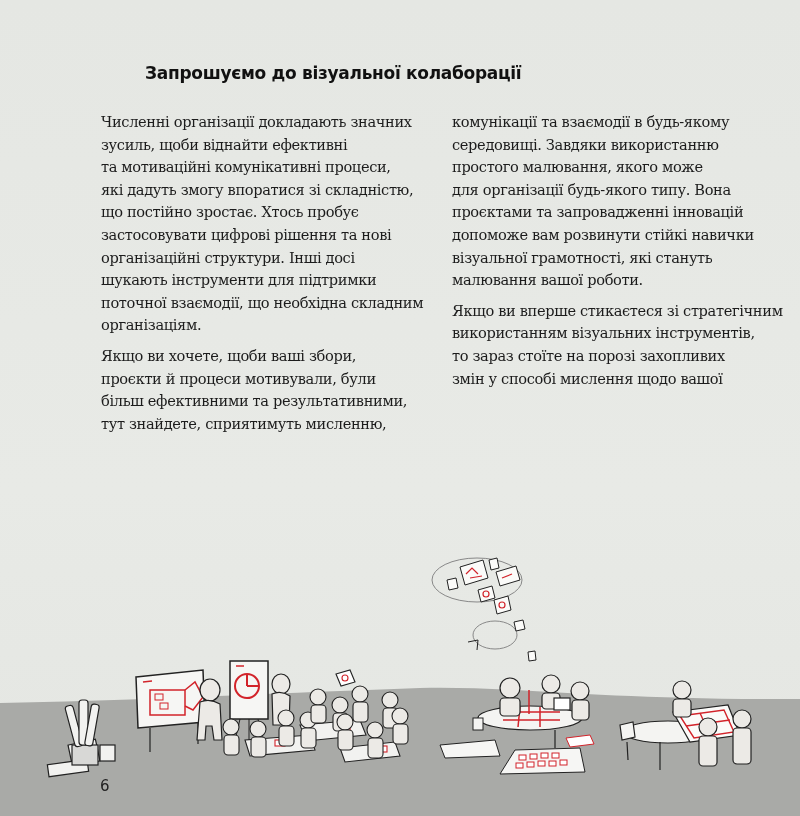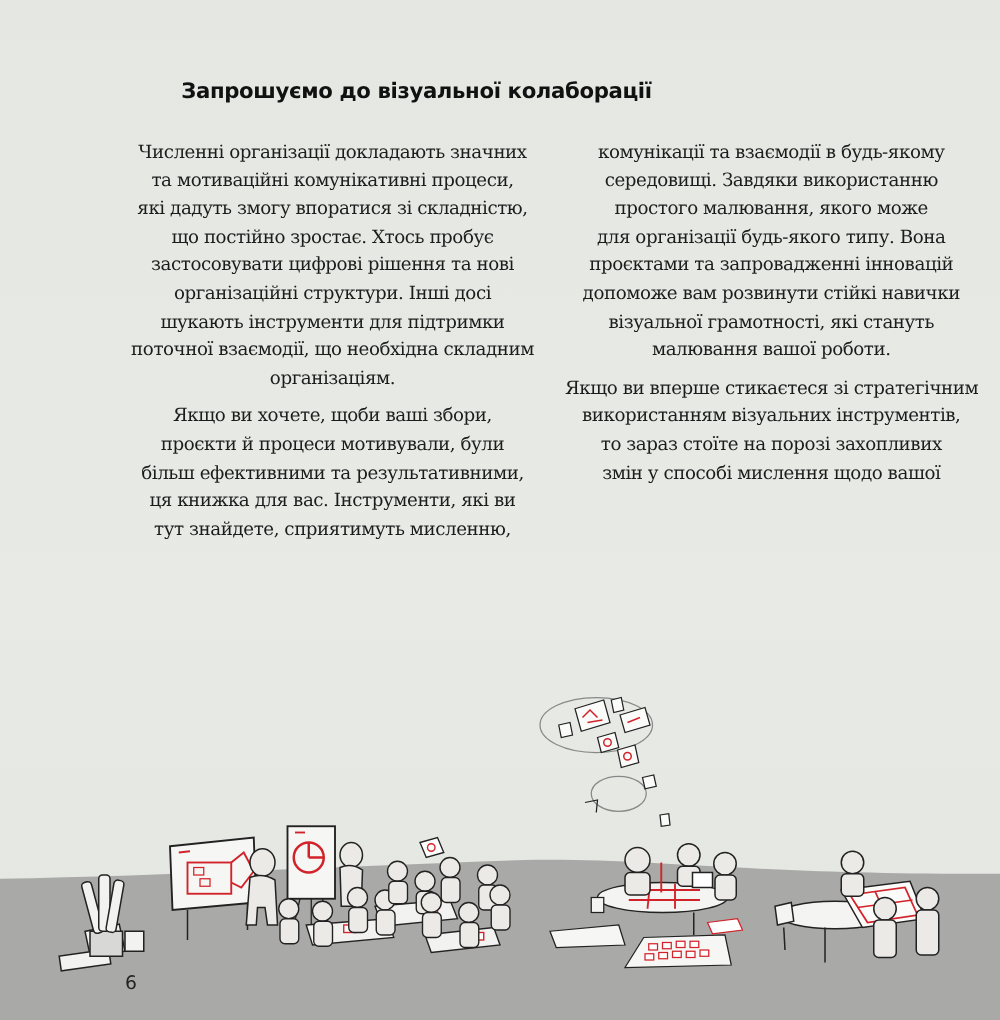--- a/index.html
+++ b/index.html
@@ -19,21 +19,21 @@
     font-weight: bold; font-size: 17px; letter-spacing: -0.3px;
     color: #111;
     margin-left: 44px;
   }
   .col {
     position: absolute; top: 111px; width: 330px;
     font-size: 14.6px; line-height: 22.6px; letter-spacing: -0.35px;
   }
   .col.left { left: 101px; }
   .col.right { left: 452px; }
-  .para { margin: 0 0 8px 0; text-align: center; }
+  .para { margin: 0 0 8px 0; }
   .line { display: block; white-space: nowrap; }
   .page-number {
     position: absolute; left: 100px; top: 777px;
     font-family: "DejaVu Sans", sans-serif; font-size: 15px; color: #222;
   }
   svg.illus { position: absolute; left: 0; top: 0; }
 </style>
 </head>
 <body>
 
@@ -196,34 +196,34 @@
         <rect x="733" y="728" width="18" height="36" rx="4"></rect>
     </g>
   </g>
 </svg>
 
 <div class="heading">Запрошуємо до візуальної колаборації</div>
 
 <div class="col left">
   <p class="para">
     <span class="line">Численні організації докладають значних</span>
+    <span class="line">зусиль, щоби віднайти ефективні</span>
     <span class="line">та мотиваційні комунікативні процеси,</span>
     <span class="line">які дадуть змогу впоратися зі складністю,</span>
     <span class="line">що постійно зростає. Хтось пробує</span>
     <span class="line">застосовувати цифрові рішення та нові</span>
     <span class="line">організаційні структури. Інші досі</span>
     <span class="line">шукають інструменти для підтримки</span>
     <span class="line">поточної взаємодії, що необхідна складним</span>
     <span class="line">організаціям.</span>
   </p>
   <p class="para">
     <span class="line">Якщо ви хочете, щоби ваші збори,</span>
     <span class="line">проєкти й процеси мотивували, були</span>
     <span class="line">більш ефективними та результативними,</span>
-    <span class="line">ця книжка для вас. Інструменти, які ви</span>
     <span class="line">тут знайдете, сприятимуть мисленню,</span>
   </p>
 </div>
 
 <div class="col right">
   <p class="para">
     <span class="line">комунікації та взаємодії в будь-якому</span>
     <span class="line">середовищі. Завдяки використанню</span>
     <span class="line">простого малювання, якого може</span>
     <span class="line">для організації будь-якого типу. Вона</span>

